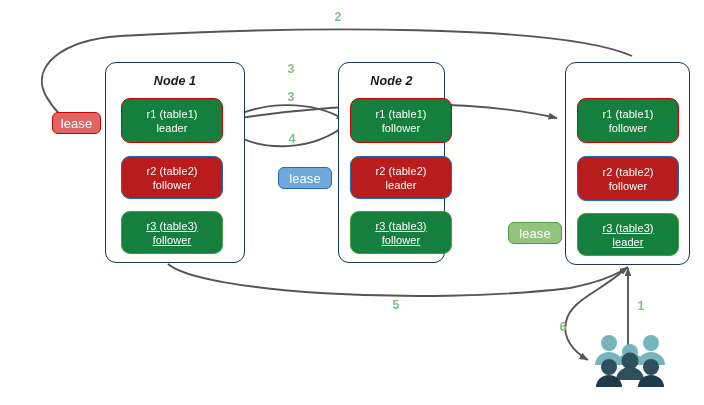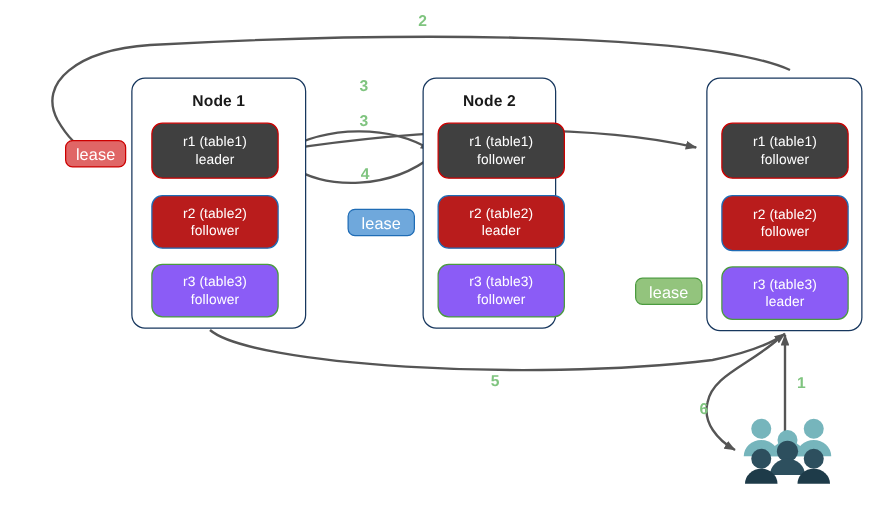--- a/index.html
+++ b/index.html
@@ -33,39 +33,40 @@
   .node-title {
     position: absolute;
     left: 0;
     right: 0;
     top: 11px;
     text-align: center;
     font-size: 12.5px;
     font-weight: bold;
     color: #1a1a1a;
     letter-spacing: 0.1px;
+    font-style: italic;
   }
   .replica {
     position: absolute;
     box-sizing: border-box;
     border-radius: 9px;
     display: flex;
     flex-direction: column;
     align-items: center;
     justify-content: center;
     color: #ffffff;
     font-size: 11px;
     line-height: 14px;
     text-align: center;
     letter-spacing: 0.1px;
   }
   .replica span { display: block; }
-  .rep-red   { background: #404040; border: 1.6px solid #cc0000; align-items: center; }
+  .rep-red   { background: #15803d; border: 1.6px solid #cc0000; align-items: center; }
   .rep-blue  { background: #b91c1c; border: 1.6px solid #1f6cb5; }
-  .rep-green { background: #8b5cf6; border: 1.6px solid #4b9b3f; }
+  .rep-green { background: #15803d; border: 1.6px solid #4b9b3f; text-decoration: underline; }
 
   .lease {
     position: absolute;
     box-sizing: border-box;
     border-radius: 6px;
     display: flex;
     align-items: center;
     justify-content: center;
     color: #ffffff;
     font-size: 13px;

